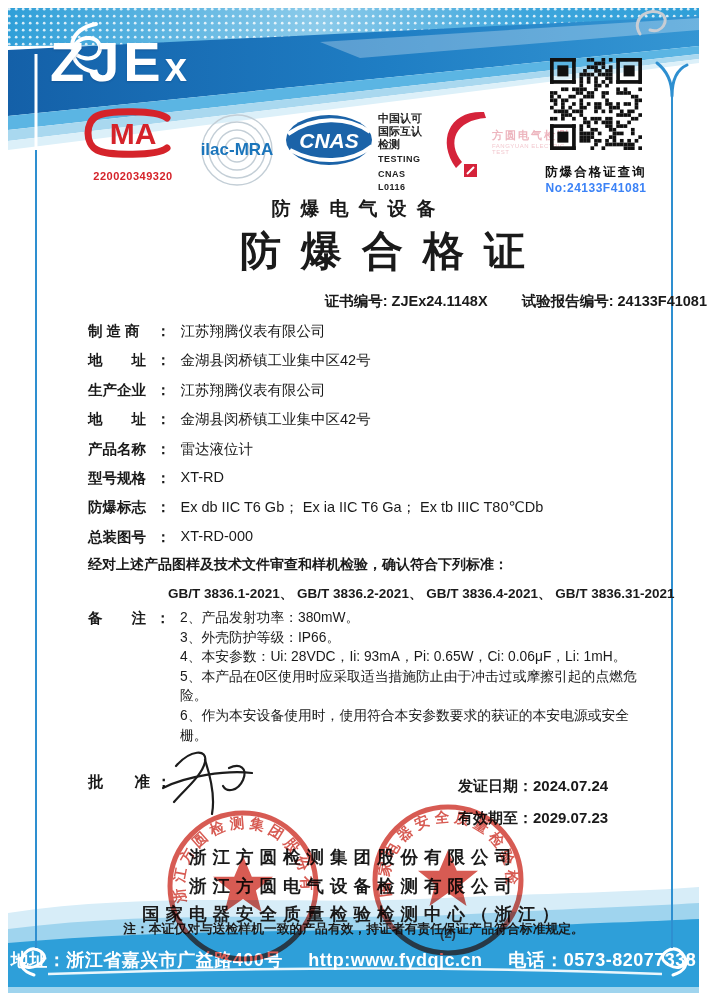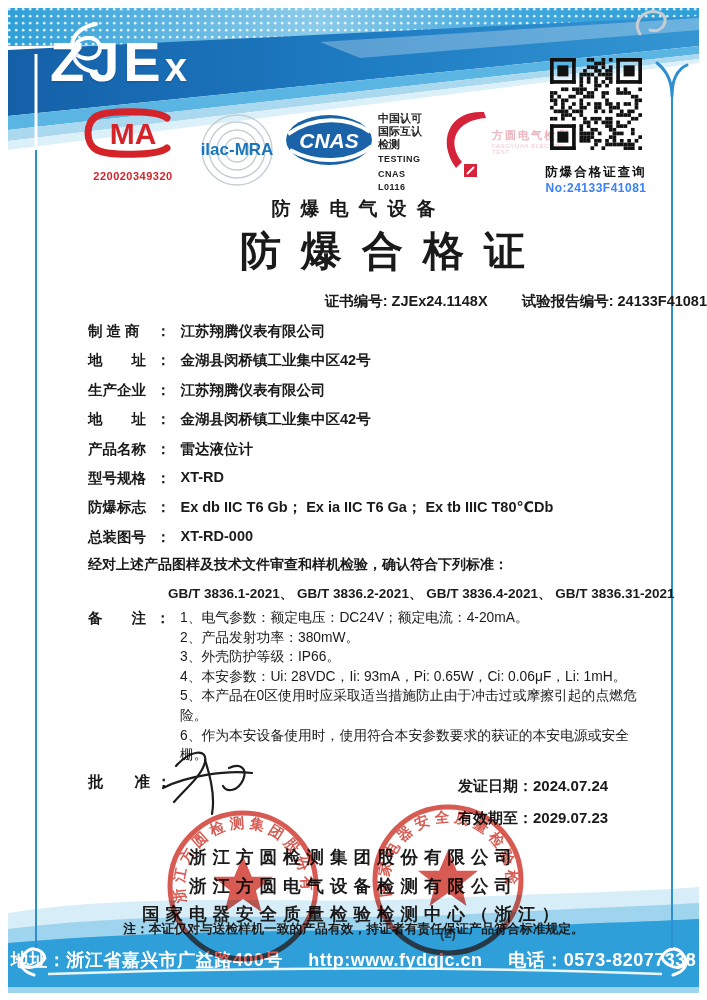--- a/index.html
+++ b/index.html
@@ -32,21 +32,21 @@
              letter-spacing:10px;text-indent:10px;z-index:2;}
   .main-title{left:0;top:224px;width:100%;text-align:center;font-size:41px;font-weight:800;
               letter-spacing:20px;text-indent:20px;z-index:2;margin-left:29px;}
   .cert-line{left:0;top:292px;width:100%;text-align:right;font-size:14.5px;font-weight:700;z-index:2;}
   .cert-line .gap{display:inline-block;width:26px;}
   
   .fields{left:88px;top:322px;width:560px;z-index:2;}
   .frow{height:29.4px;display:flex;align-items:flex-start;font-size:14.5px;}
   .flabel{width:66px;font-weight:700;white-space:pre;}
   .fcolon{font-weight:700;margin:0 10px 0 2px;}
-  .fvalue{font-weight:700;}
+  .fvalue{font-weight:400;}
   .statement{left:88px;top:556px;font-size:14px;font-weight:600;z-index:2;}
   .standards{left:168px;top:585px;font-size:13.5px;font-weight:600;z-index:2;}
   .remarks{left:88px;top:608px;width:558px;display:flex;z-index:2;}
   .rlabel{width:66px;font-weight:700;font-size:14.5px;white-space:pre;padding-top:1px;}
   .rcolon{font-weight:700;font-size:14.5px;margin:0 10px 0 2px;padding-top:1px;}
   .ritems{width:470px;font-size:13.8px;font-weight:500;line-height:19.6px;}
   
   .approve{left:88px;top:772px;font-size:15.5px;font-weight:700;z-index:2;}
   .approve .fcolon{margin-left:6px;}
   .dates{left:458px;top:770px;font-size:15px;font-weight:700;z-index:2;line-height:32px;}
@@ -425,21 +425,20 @@
       </div>
   </div>
 
   <div class="abs statement">经对上述产品图样及技术文件审查和样机检验，确认符合下列标准：</div>
   <div class="abs standards">GB/T 3836.1-2021、 GB/T 3836.2-2021、 GB/T 3836.4-2021、 GB/T 3836.31-2021</div>
 
   <div class="abs remarks">
     <span class="rlabel">备　　注</span>
     <span class="rcolon">：</span>
     <div class="ritems">
-      <div>1、电气参数：额定电压：DC24V；额定电流：4-20mA。</div>
       <div>2、产品发射功率：380mW。</div>
       <div>3、外壳防护等级：IP66。</div>
       <div>4、本安参数：Ui: 28VDC，Ii: 93mA，Pi: 0.65W，Ci: 0.06μF，Li: 1mH。</div>
       <div>5、本产品在0区使用时应采取适当措施防止由于冲击过或摩擦引起的点燃危险。</div>
       <div>6、作为本安设备使用时，使用符合本安参数要求的获证的本安电源或安全栅。</div>
     </div>
   </div>
 
   <div class="abs approve">
     <span>批　　准</span><span class="fcolon">：</span>

